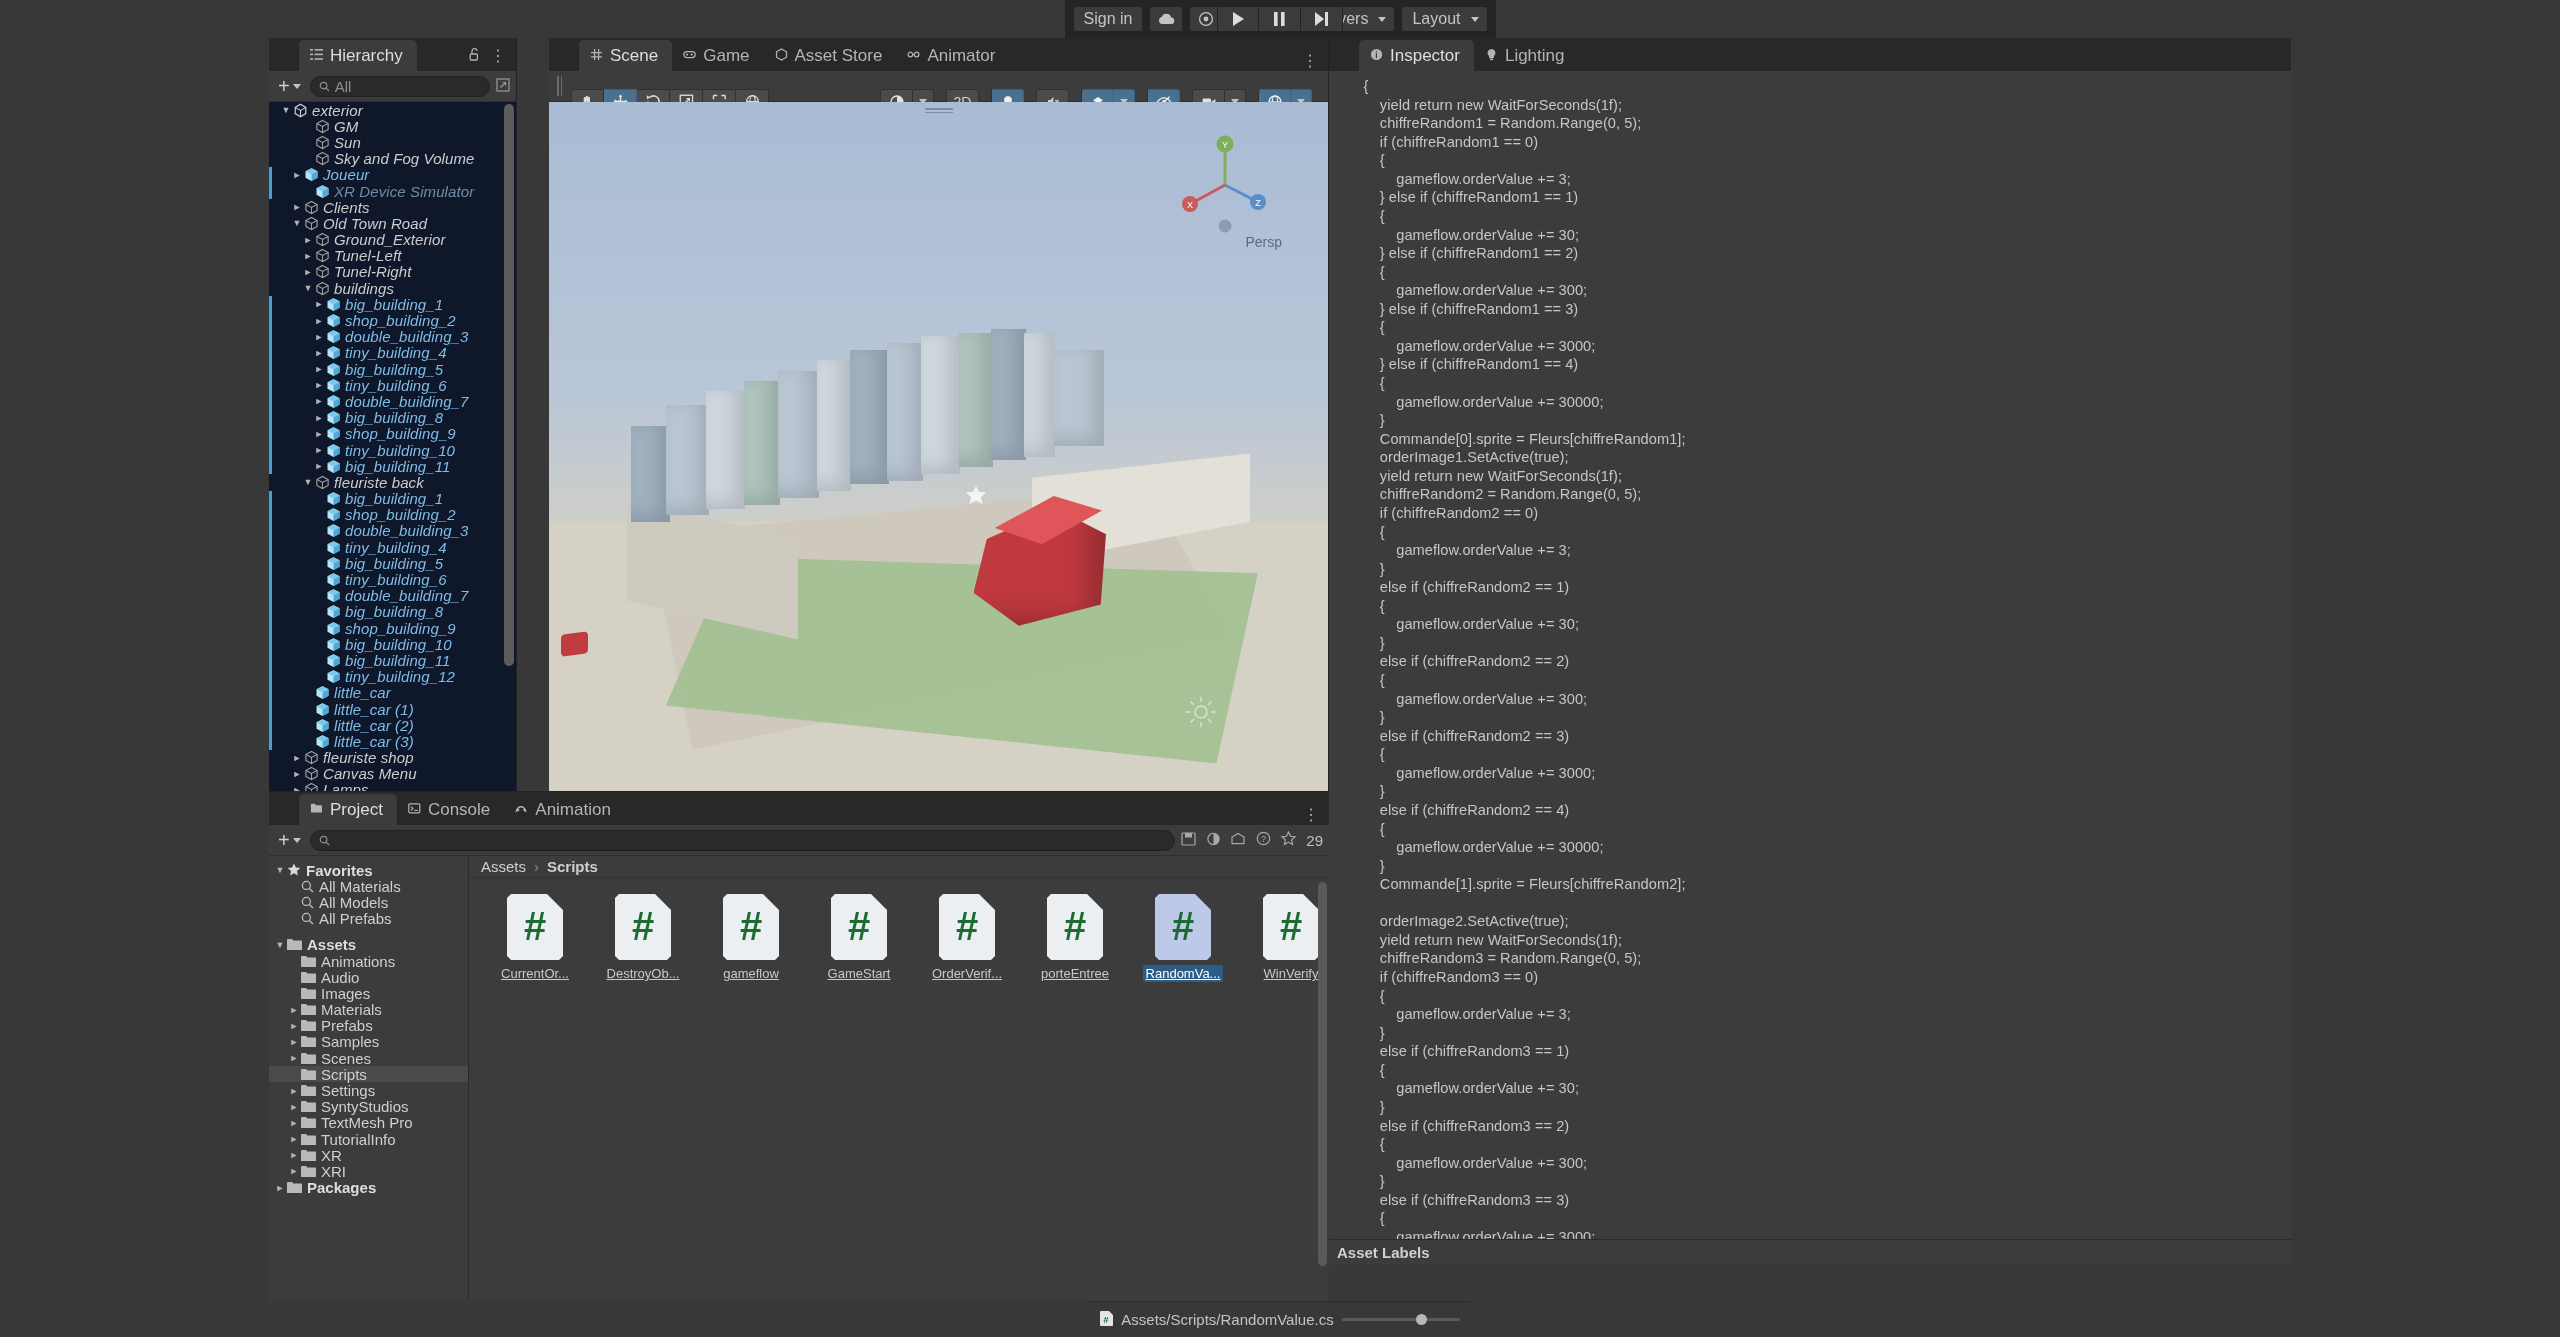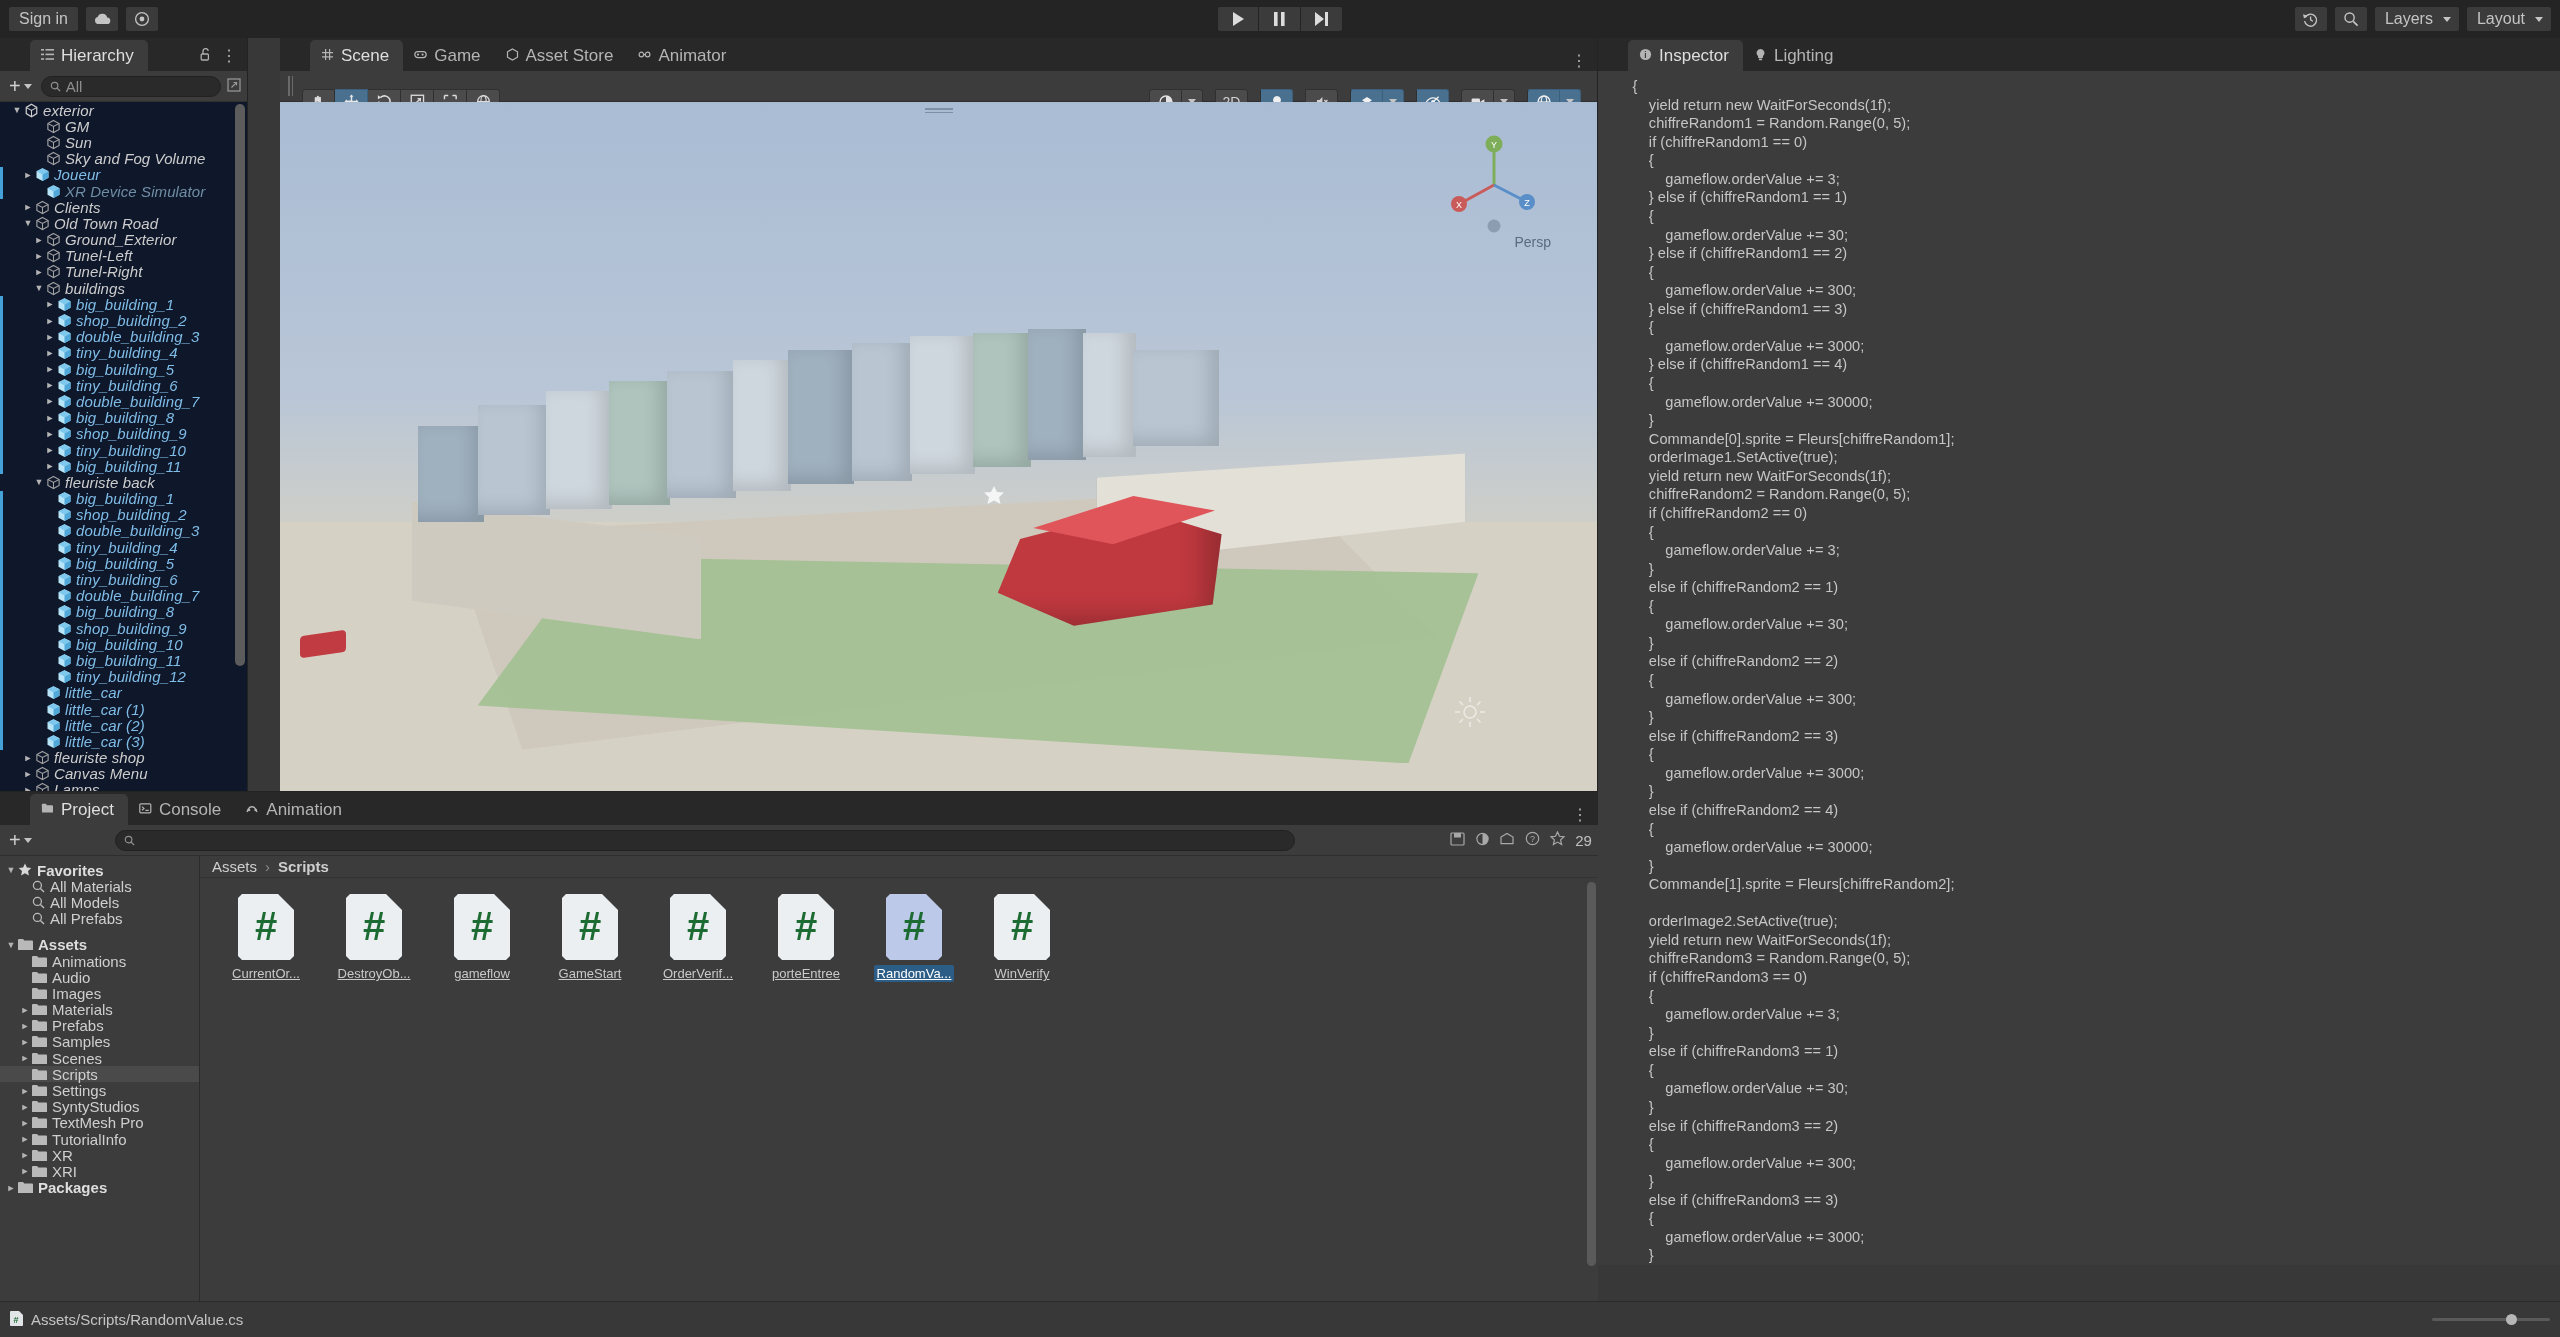--- a/index.html
+++ b/index.html
@@ -4,21 +4,21 @@
 <style>
   * { box-sizing: border-box; margin:0; padding:0; }
   html,body { width:2560px; height:1337px; overflow:hidden; }
   body {
     background:#383838;
     font-family:"Liberation Sans", sans-serif;
     font-size:18px;
     color:#c8c8c8;
     -webkit-font-smoothing:antialiased;
   }
-  .app { position:relative; width:2560px; height:1337px; display:flex; flex-direction:column; }
+  .app { position:relative; width:2560px; height:1337px; display:flex; flex-direction:column;align-items:center; }
 
   
   .toolbar {
     height:38px; background:#242424; display:flex; align-items:center;
     padding:0 8px; gap:6px; flex:0 0 38px; position:relative;
   }
   .tb-btn {
     height:26px; background:#3b3b3b; border:1px solid #232323; border-radius:3px;
     display:flex; align-items:center; justify-content:center; padding:0 10px;
     color:#c4c4c4; font-size:16px; cursor:default;
@@ -1400,20 +1400,21 @@
         {
             gameflow.orderValue += 3;
         }
         else if (chiffreRandom4 == 1)
         {
             gameflow.orderValue += 30;
         }
         else if (chiffreRandom4 == 2)
         {
             gameflow.orderValue += 300;</div>
+      <div class="asset-labels">Asset Labels</div>
       <div class="insp-foot"></div>
     </div>
   </div>
 
   <div class="status">
     <span>
       <svg width="13" height="15" viewBox="0 0 13 15">
           <path d="M0 1a1 1 0 0 1 1-1h8l4 4v10a1 1 0 0 1-1 1H1a1 1 0 0 1-1-1z" fill="#e2e5e8"></path>
           <text x="6" y="11.5" font-size="9" font-weight="bold" fill="#1c6b32" text-anchor="middle" font-family="Liberation Sans">#</text>
         </svg>

